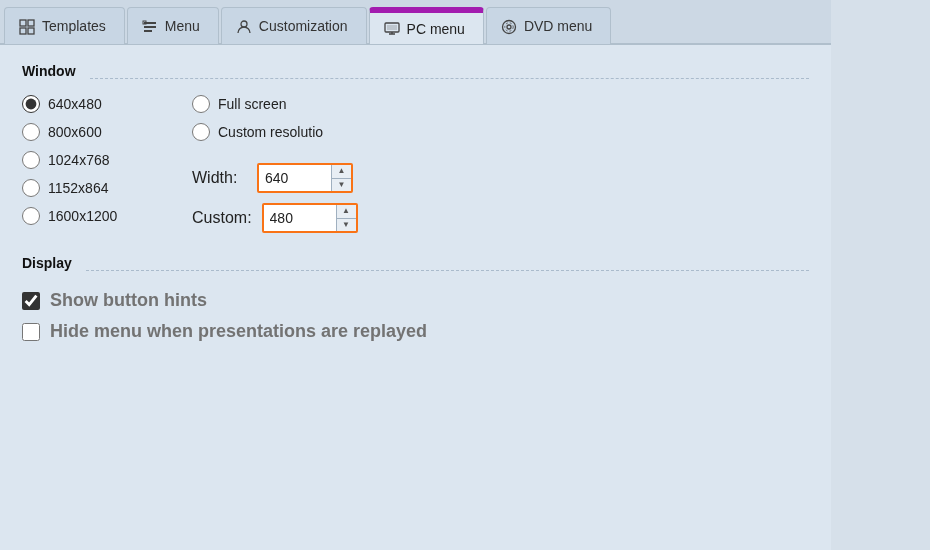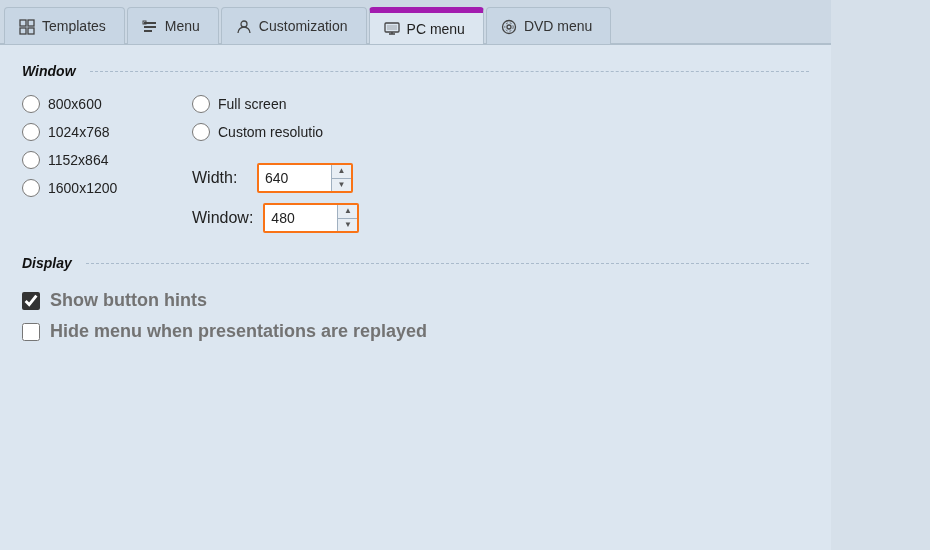--- a/index.html
+++ b/index.html
@@ -68,24 +68,23 @@
     
     .content-area {
       flex: 1;
       padding: 18px 22px;
       background: #dce6f0;
     }
 
     
     .section-header {
       display: flex;
-      align-items: center;
+      align-items: flex-end;
       margin-bottom: 14px;
       gap: 10px;
-      font-style: italic;
     }
 
     .section-title {
       font-weight: bold;
       font-size: 14px;
       color: #111;
       white-space: nowrap;
     }
 
     .section-divider {
@@ -309,20 +308,24 @@
     <div class="window-section">
       <div class="section-header">
         <span class="section-title">Window</span>
         <hr class="section-divider">
       </div>
 
       <div class="window-options">
 
         <div class="radio-column">
 
+          <label class="radio-item">
+            <input type="radio" name="resolution" checked="" style="">
+            <span class="radio-label">640x480</span>
+          </label>
 
           <label class="radio-item">
             <input type="radio" name="resolution" style="">
             <span class="radio-label">800x600</span>
           </label>
 
           <label class="radio-item">
             <input type="radio" name="resolution" style="">
             <span class="radio-label">1024x768</span>
           </label>
@@ -358,21 +361,21 @@
             <div class="spin-input-wrapper">
               <input class="spin-input" type="text" value="640" style="">
               <div class="spin-buttons">
                 <button class="spin-btn">▲</button>
                 <button class="spin-btn">▼</button>
               </div>
             </div>
           </div>
 
           <div class="spin-row">
-            <span class="spin-label">Window:</span>
+            <span class="spin-label">Custom:</span>
             <div class="spin-input-wrapper">
               <input class="spin-input" type="text" value="480" style="">
               <div class="spin-buttons">
                 <button class="spin-btn">▲</button>
                 <button class="spin-btn">▼</button>
               </div>
             </div>
           </div>
 
         </div>

